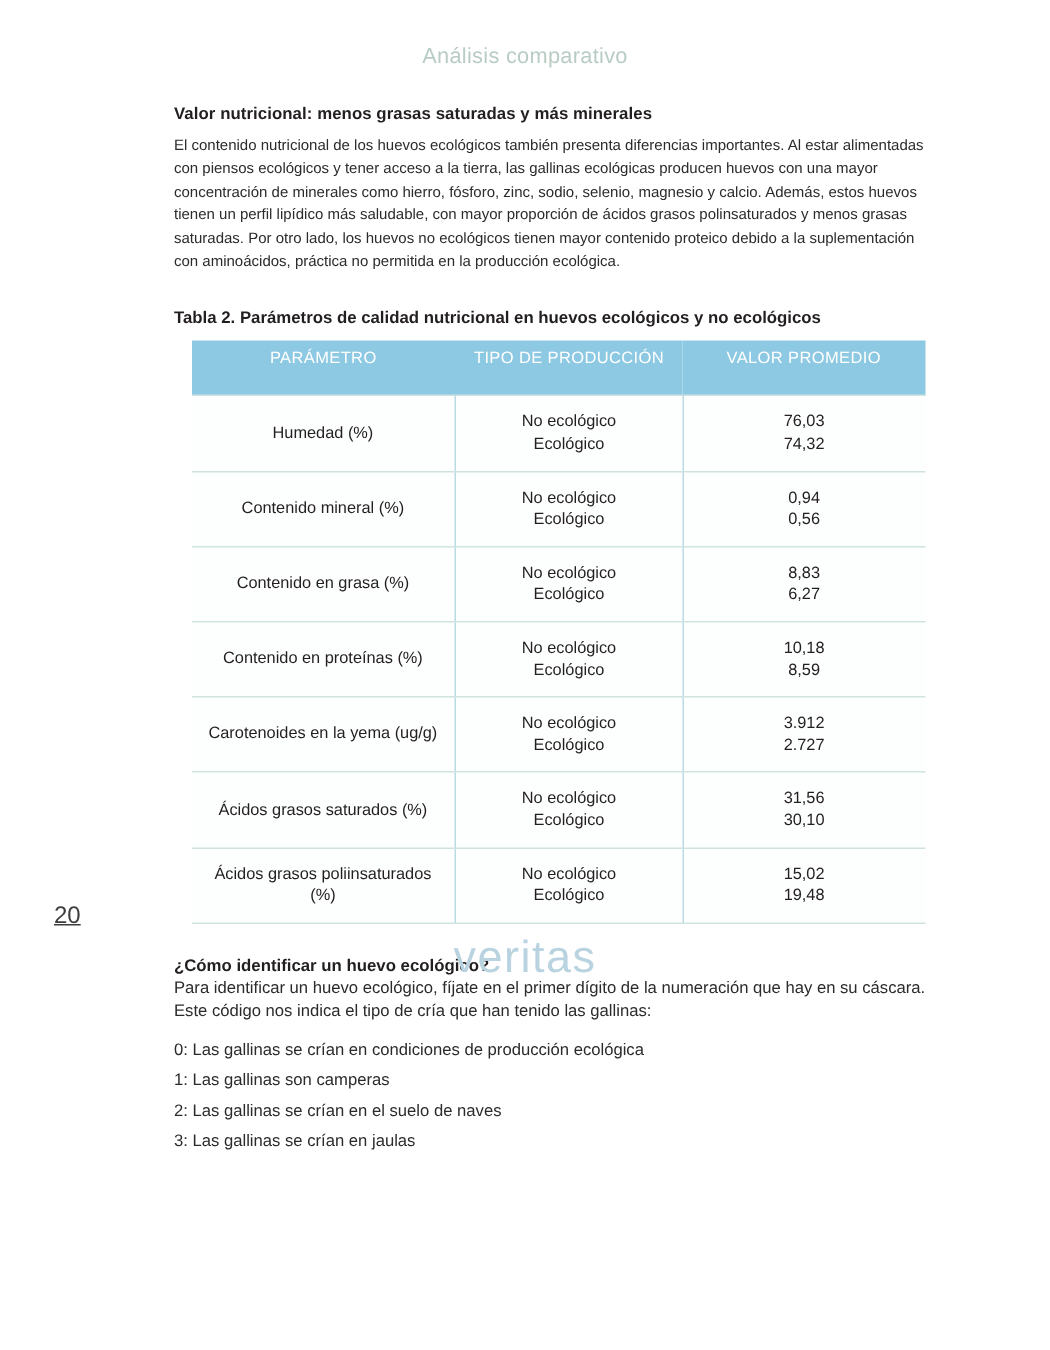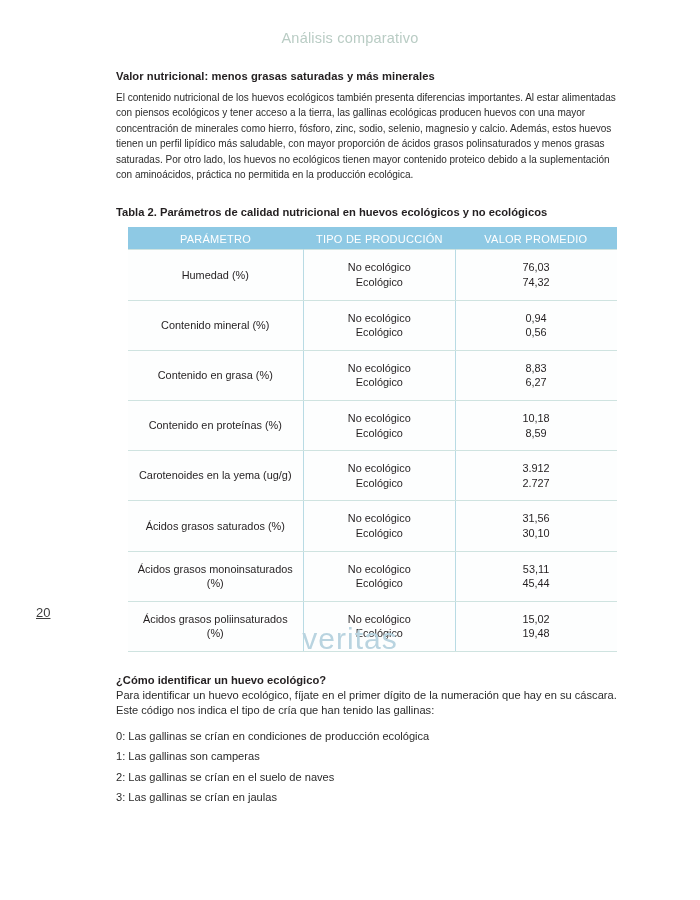--- a/index.html
+++ b/index.html
@@ -74,21 +74,21 @@
     margin: 0 auto;
     table-layout: fixed;
   }
 
   table.nutri thead th {
     background: #8ec9e4;
     color: #ffffff;
     font-weight: 400;
     font-size: 11px;
     letter-spacing: .25px;
-    padding: 6px 4px 4px 4px;
+    padding: 6px 4px 18px 4px;
     text-align: center;
     border: none;
   }
 
   table.nutri tbody td {
     border-top: 1px solid #cfe3e0;
     border-bottom: 1px solid #cfe3e0;
     border-left: 1px solid #b9dbe4;
     border-right: 1px solid #b9dbe4;
     font-size: 10.9px;
@@ -136,21 +136,21 @@
     font-size: 11.1px;
     line-height: 20.5px;
     color: #2b2b2b;
   }
 
   
   .page-number {
     position: absolute;
     left: 36px;
     bottom: 24px;
-    font-size: 13px;
+    font-size: 16px;
     color: #3c3c3c;
     text-decoration: underline;
   }
 
   .brand-logo {
     position: absolute;
     left: 0;
     right: 0;
     bottom: -12px;
     text-align: center;
@@ -255,31 +255,20 @@
           <td class="stack">
             <span>No ecológico</span>
             <span>Ecológico</span>
           </td>
           <td class="stack">
             <span>31,56</span>
             <span>30,10</span>
           </td>
         </tr>
 
-        <tr>
-          <td>Ácidos grasos monoinsaturados (%)</td>
-          <td class="stack">
-            <span>No ecológico</span>
-            <span>Ecológico</span>
-          </td>
-          <td class="stack">
-            <span>53,11</span>
-            <span>45,44</span>
-          </td>
-        </tr>
 
         <tr>
           <td>Ácidos grasos poliinsaturados (%)</td>
           <td class="stack">
             <span>No ecológico</span>
             <span>Ecológico</span>
           </td>
           <td class="stack">
             <span>15,02</span>
             <span>19,48</span>

